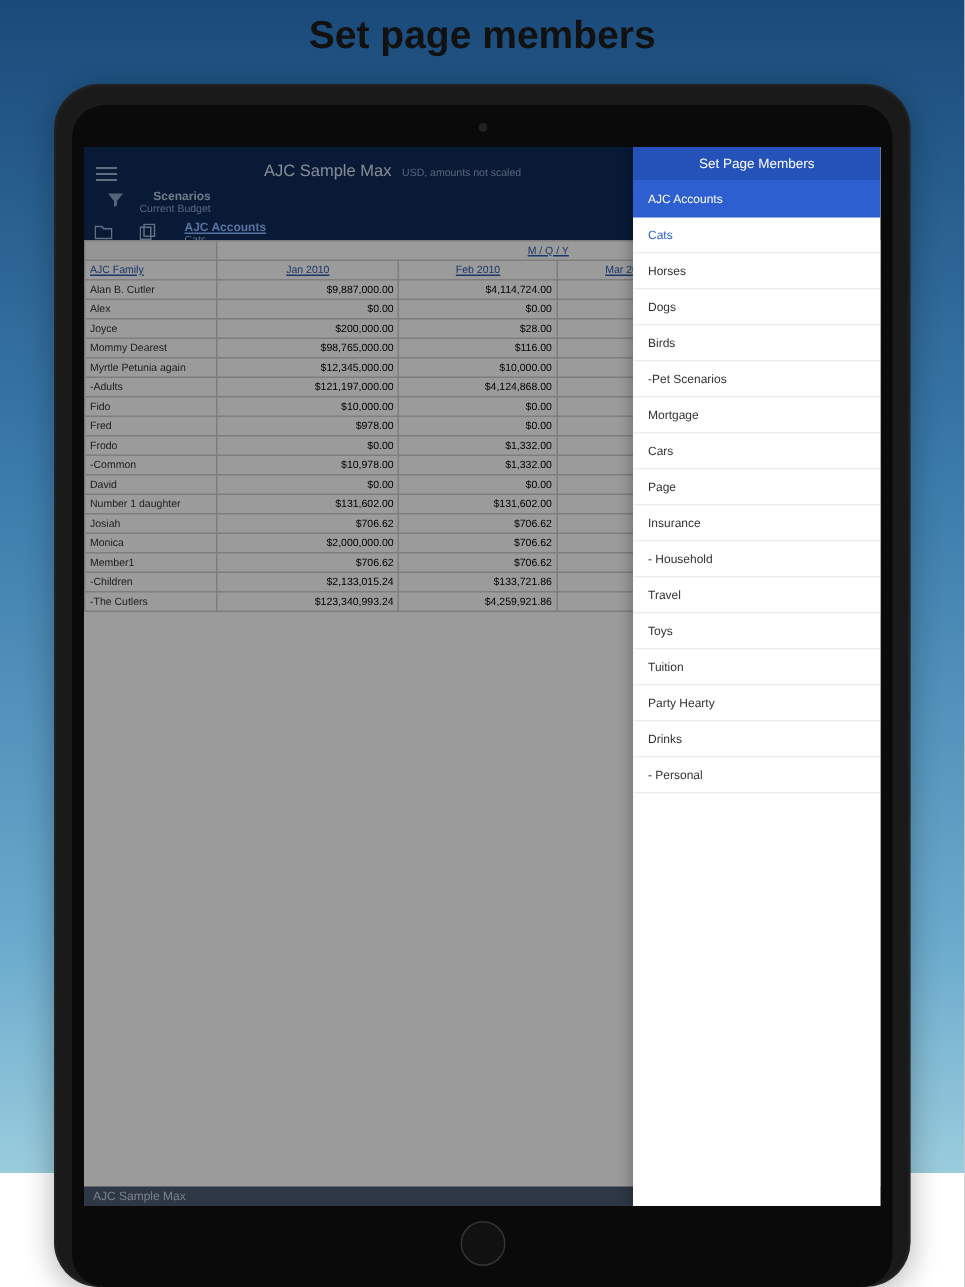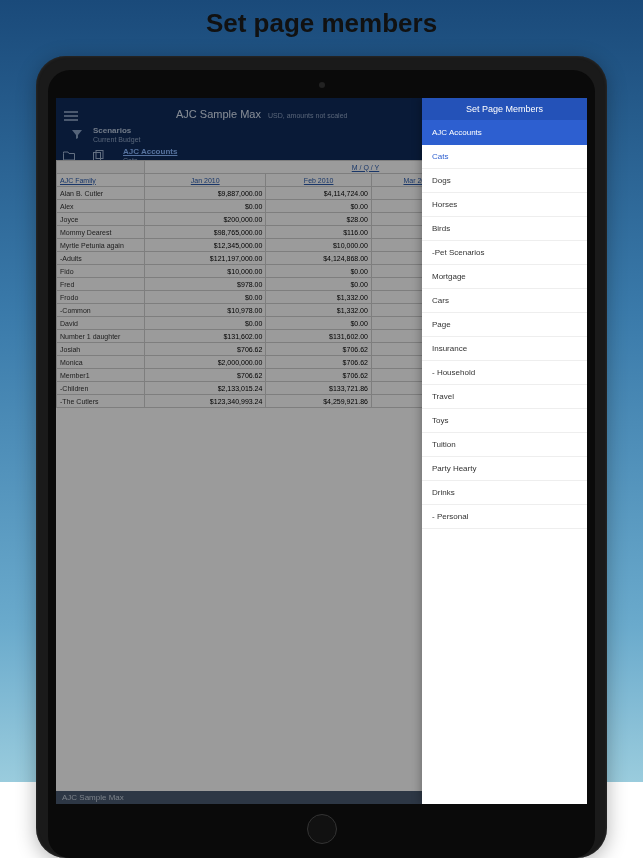--- a/index.html
+++ b/index.html
@@ -10,21 +10,21 @@
   .tablet-inner { background: #0a0a0a; border-radius: 22px; padding: 28px 8px 0 8px; height: 100%; position: relative; }
   .camera { position: absolute; top: 12px; left: 50%; transform: translateX(-50%); width: 6px; height: 6px; background: #222; border-radius: 50%; }
   .screen { width: 100%; height: 706px; background: #f7f7f7; position: relative; overflow: hidden; }
   .dim { position: absolute; inset: 0; background: rgba(0,0,0,.38); z-index: 5; pointer-events: none; }
 
   
   .hdr { background: #0f2b5a; color: #cfd7e6; height: 62px; position: relative; }
   .hdr .menu { position: absolute; left: 8px; top: 10px; font-size: 14px; cursor: pointer; }
   .hdr .appname { position: absolute; left: 120px; top: 10px; font-size: 11px; color: #d6e0ef; font-weight: 500; }
   .hdr .sub { font-size: 7px; color: #8ea1c0; margin-left: 4px; font-weight: 400; }
-  .hdr .row2 { position: absolute; left: 15px; top: 28px; display: flex; gap: 10px; align-items: flex-start; height: 30px; }
+  .hdr .row2 { position: absolute; left: 15px; top: 28px; display: flex; gap: 10px; align-items: flex-start; height: 30px; text-align: right; }
   .ic { width: 12px; height: 12px; display: inline-block; }
   .sc { font-size: 8px; line-height: 1.2; color: #b5c4da; }
   .sc .lbl { font-weight: 600; }
   .sc .val { color: #8fa4c3; font-size: 7px; }
   .acct { font-size: 8px; line-height: 1.2; }
   .acct .lbl { color: #8bb8ff; text-decoration: underline; font-weight: 600; }
   .acct .val { color: #9ab0cc; font-size: 7px; }
   .row3 { position: absolute; left: 7px; top: 49px; display: flex; gap: 18px; }
 
   
@@ -244,22 +244,22 @@
           <span>AJC Sample Max</span>
         </div>
 
         <div class="dim"></div>
 
         <div class="panel">
           <div class="phdr">Set Page Members</div>
           <div class="psub">AJC Accounts</div>
           <div class="list" id="plist">
               <div class="item sel">Cats</div>
+              <div class="item">Horses</div>
               <div class="item">Dogs</div>
-              <div class="item">Horses</div>
               <div class="item">Birds</div>
               <div class="item">-Pet Scenarios</div>
               <div class="item">Mortgage</div>
               <div class="item">Cars</div>
               <div class="item">Page</div>
               <div class="item">Insurance</div>
               <div class="item">- Household</div>
               <div class="item">Travel</div>
               <div class="item">Toys</div>
               <div class="item">Tuition</div>

